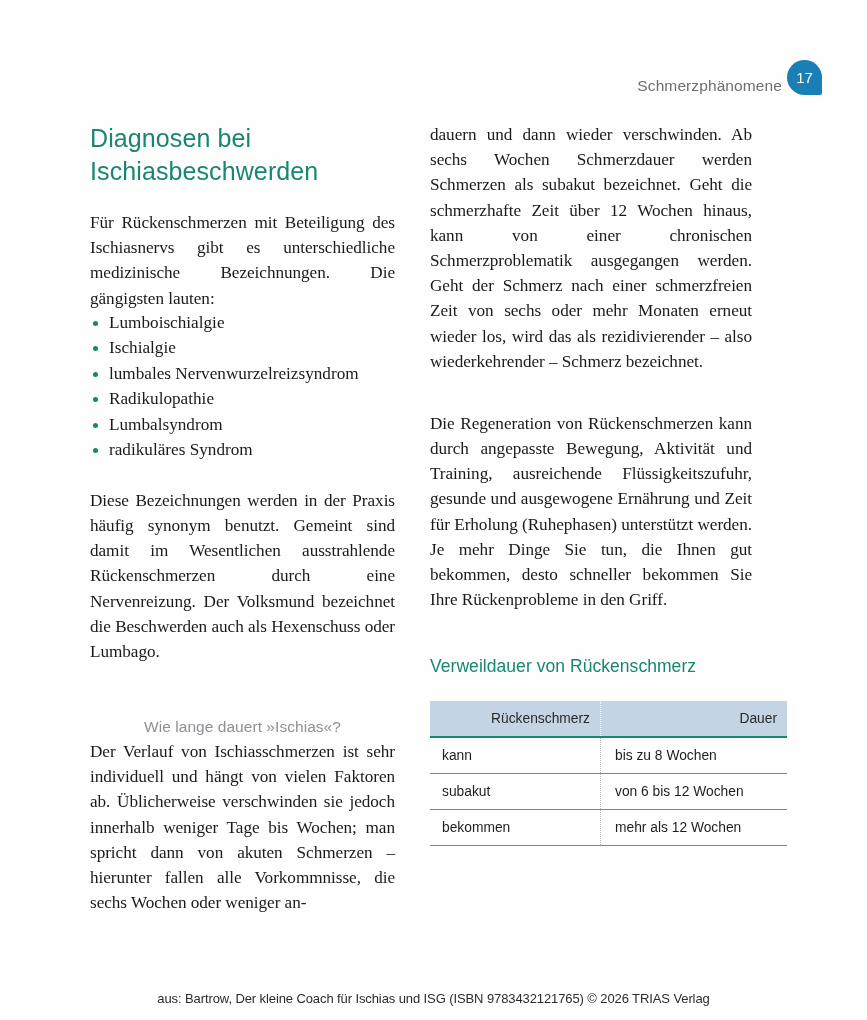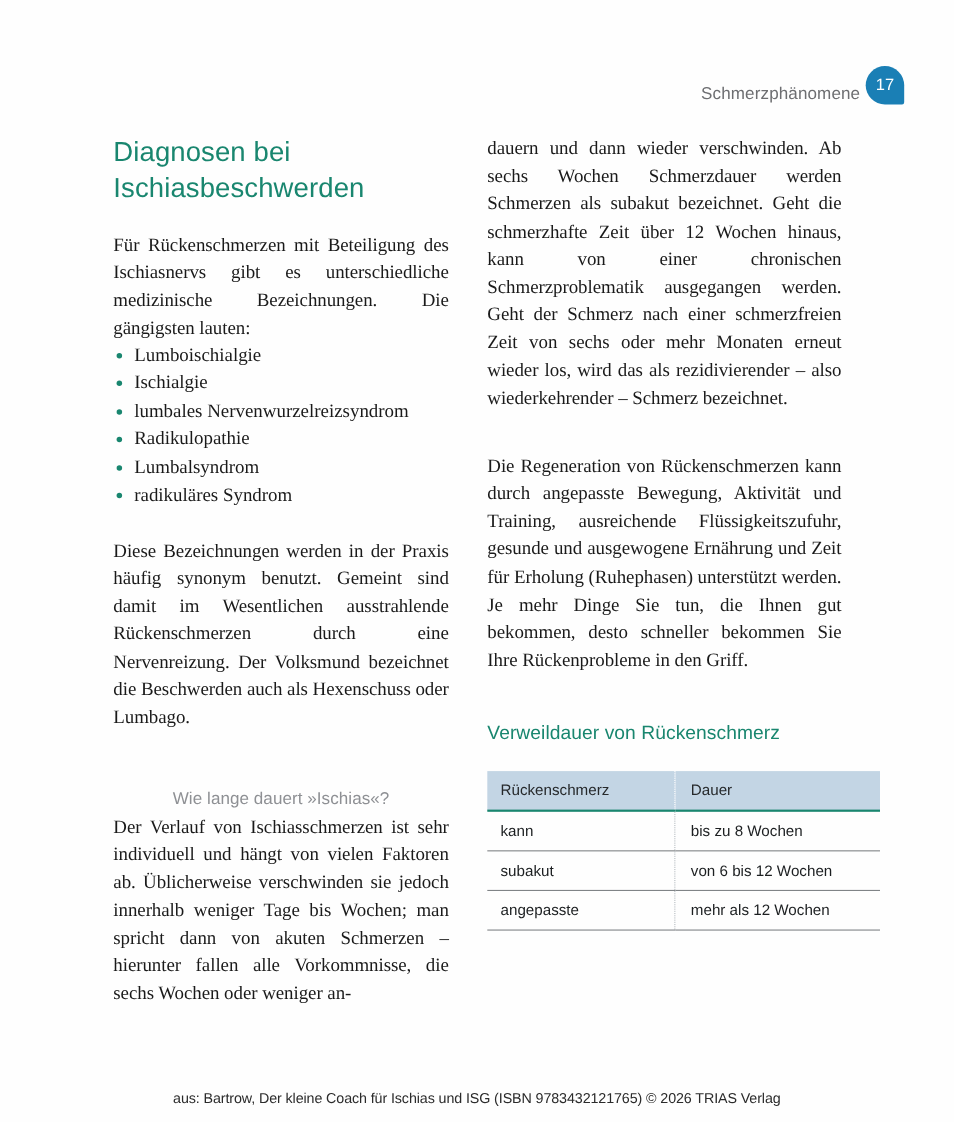--- a/index.html
+++ b/index.html
@@ -48,21 +48,21 @@
     display: flex;
     align-items: center;
     justify-content: center;
     border-radius: 50% 50% 2px 50%;
   }
 
   
   .columns {
     position: absolute;
     top: 122px;
-    left: 103px;
+    left: 90px;
     width: 662px;
     display: flex;
     gap: 35px;
   }
   .col {
     width: 322px;
   }
 
   
   h1.chapter-title {
@@ -133,21 +133,21 @@
   table.dauer-table {
     border-collapse: collapse;
     width: 310px;
     font-family: "Liberation Sans", sans-serif;
     font-size: 13.8px;
     table-layout: fixed;
   }
   table.dauer-table th {
     background: #c3d5e4;
     color: #26292b;
-    text-align: left;
+    text-align: right;
     font-weight: 400;
     padding: 10px 10px 10px 12px;
     border-bottom: 2.2px solid #19866f;
   }
   table.dauer-table th.col-a { width: 148px; }
   table.dauer-table th.col-b { width: 162px; }
   table.dauer-table td {
     padding: 10px 10px 10px 12px;
     border-bottom: 1.6px solid #808487;
     color: #1c1f21;
@@ -235,21 +235,21 @@
         <tbody id="table-body">
             <tr>
               <td class="cell-typ">kann</td>
               <td class="cell-dauer">bis zu 8 Wochen</td>
             </tr>
             <tr>
               <td class="cell-typ">subakut</td>
               <td class="cell-dauer">von 6 bis 12 Wochen</td>
             </tr>
             <tr>
-              <td class="cell-typ">angepasste</td>
+              <td class="cell-typ">bekommen</td>
               <td class="cell-dauer">mehr als 12 Wochen</td>
             </tr>
           </tbody>
       </table>
     </div>
   </div>
 
   <div class="page-footer">aus: Bartrow, Der kleine Coach für Ischias und ISG (ISBN 9783432121765) © 2026 TRIAS Verlag</div>
 
 </div>

